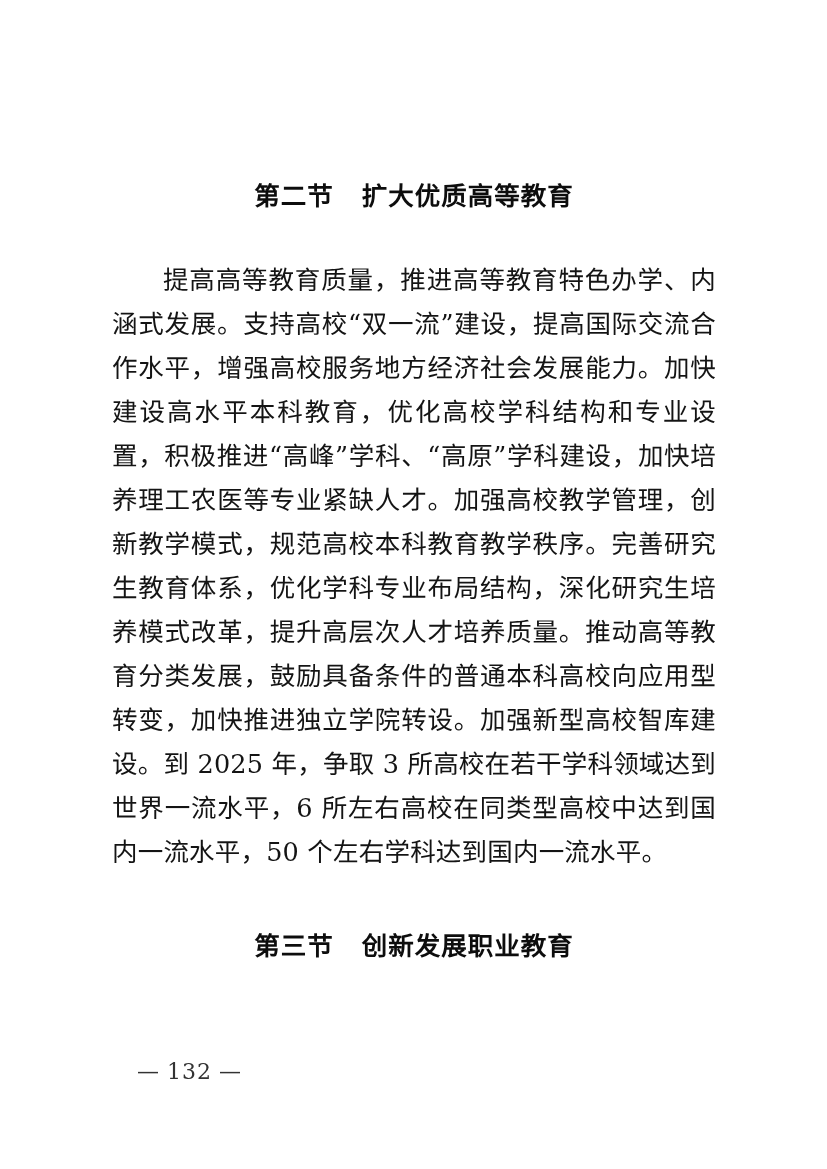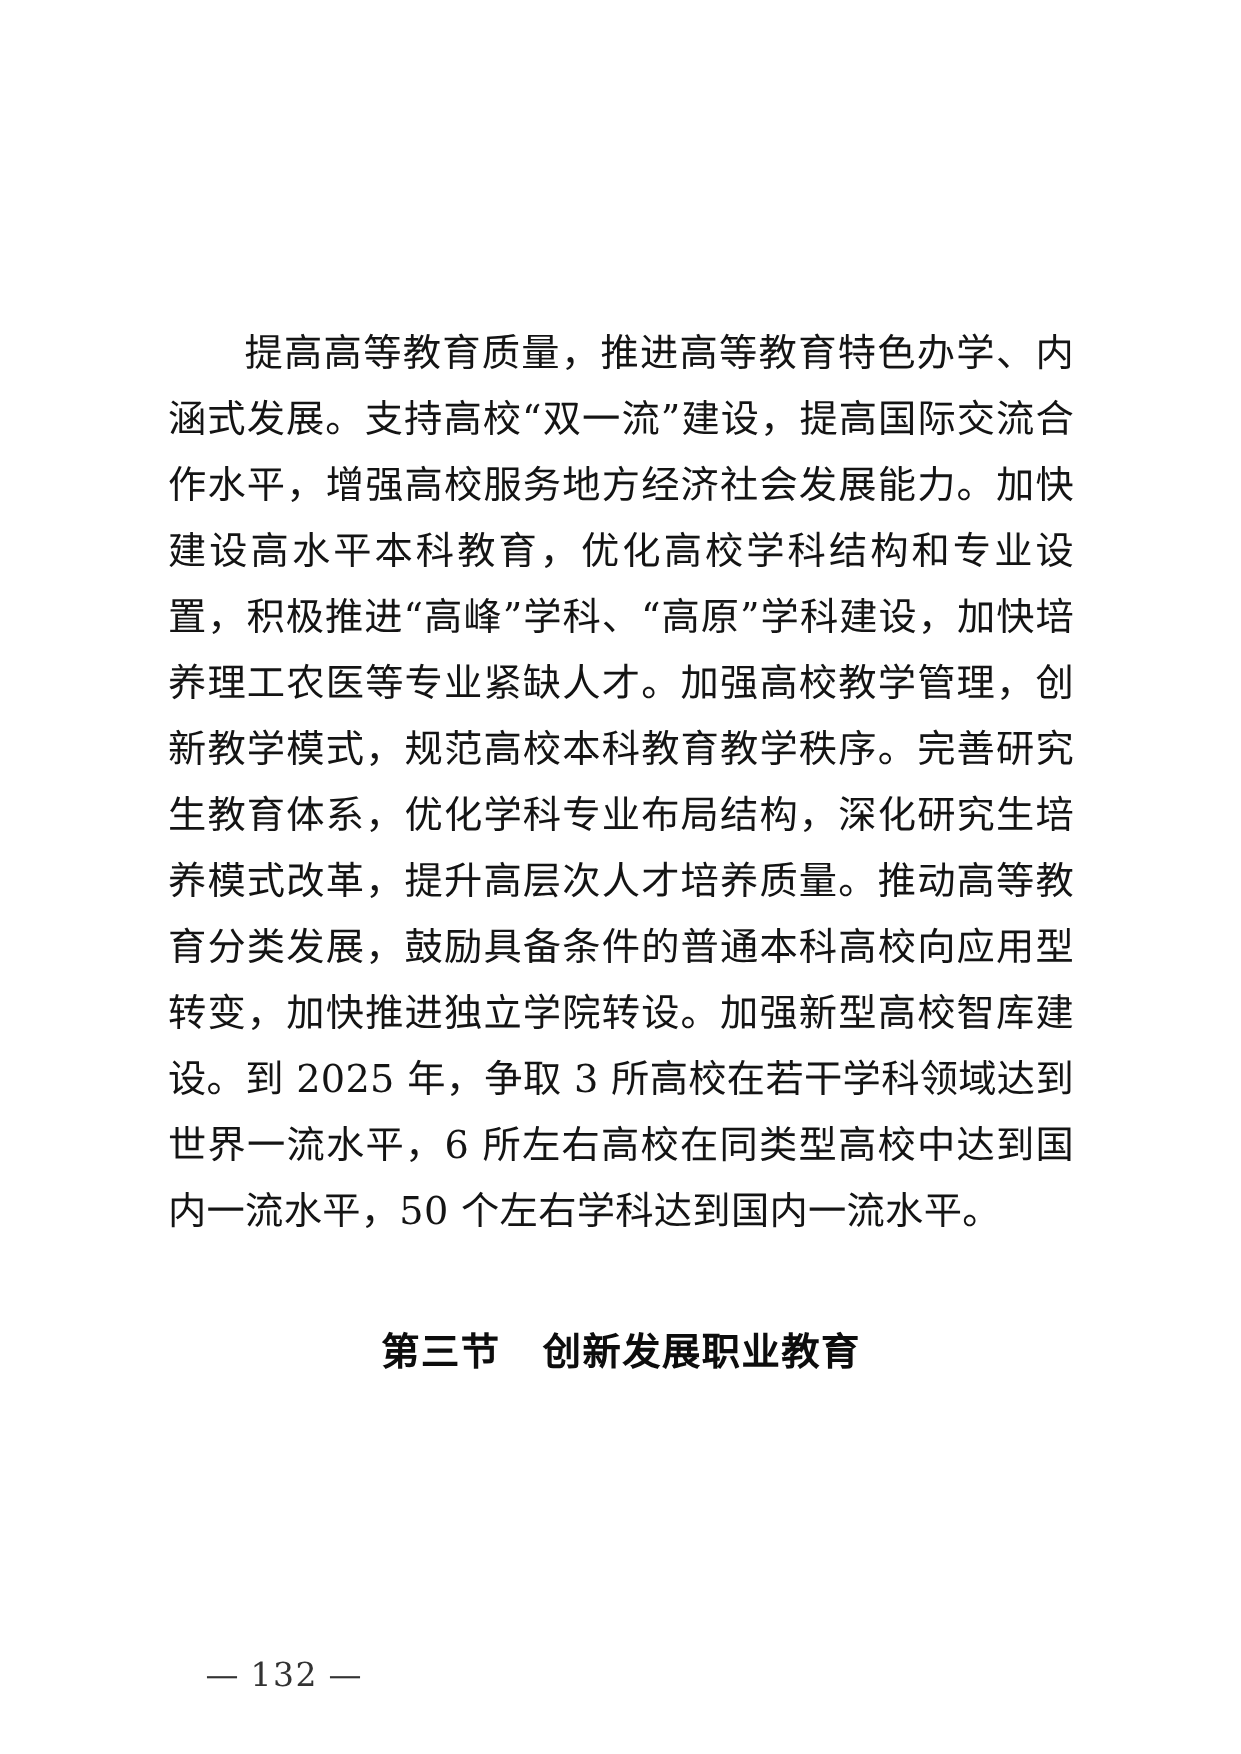--- a/index.html
+++ b/index.html
@@ -61,41 +61,44 @@
 
   
   .gap-before-h2  { height: 42px; }
   .gap-after-h2   { height: 40px; }
   .gap-before-h3  { height: 50px; }
 
   
   .page-footer {
     position: absolute;
     left: 130px;
-    top: 1103px;
+    top: 1057px;
     font-size: 22px;
     line-height: 30px;
     color: #333333;
     letter-spacing: 1px;
     white-space: nowrap;
   }
   .page-footer .dash {
     padding: 0 7px;
   }
 </style>
 </head>
 <body>
 
 <div class="page">
 
   <div class="content">
 
 
     <div class="gap-before-h2"></div>
 
+    <h2 class="section-heading">
+      <span>第二节</span><span class="heading-gap"></span><span>扩大优质高等教育</span>
+    </h2>
 
     <div class="gap-after-h2"></div>
 
     <p class="para">提高高等教育质量，推进高等教育特色办学、内涵式发展。支持高校“双一流”建设，提高国际交流合作水平，增强高校服务地方经济社会发展能力。加快建设高水平本科教育，优化高校学科结构和专业设置，积极推进“高峰”学科、“高原”学科建设，加快培养理工农医等专业紧缺人才。加强高校教学管理，创新教学模式，规范高校本科教育教学秩序。完善研究生教育体系，优化学科专业布局结构，深化研究生培养模式改革，提升高层次人才培养质量。推动高等教育分类发展，鼓励具备条件的普通本科高校向应用型转变，加快推进独立学院转设。加强新型高校智库建设。到 2025 年，争取 3 所高校在若干学科领域达到世界一流水平，6 所左右高校在同类型高校中达到国内一流水平，50 个左右学科达到国内一流水平。</p>
 
     <div class="gap-before-h3"></div>
 
     <h2 class="section-heading">
       <span>第三节</span><span class="heading-gap"></span><span>创新发展职业教育</span>
     </h2>

